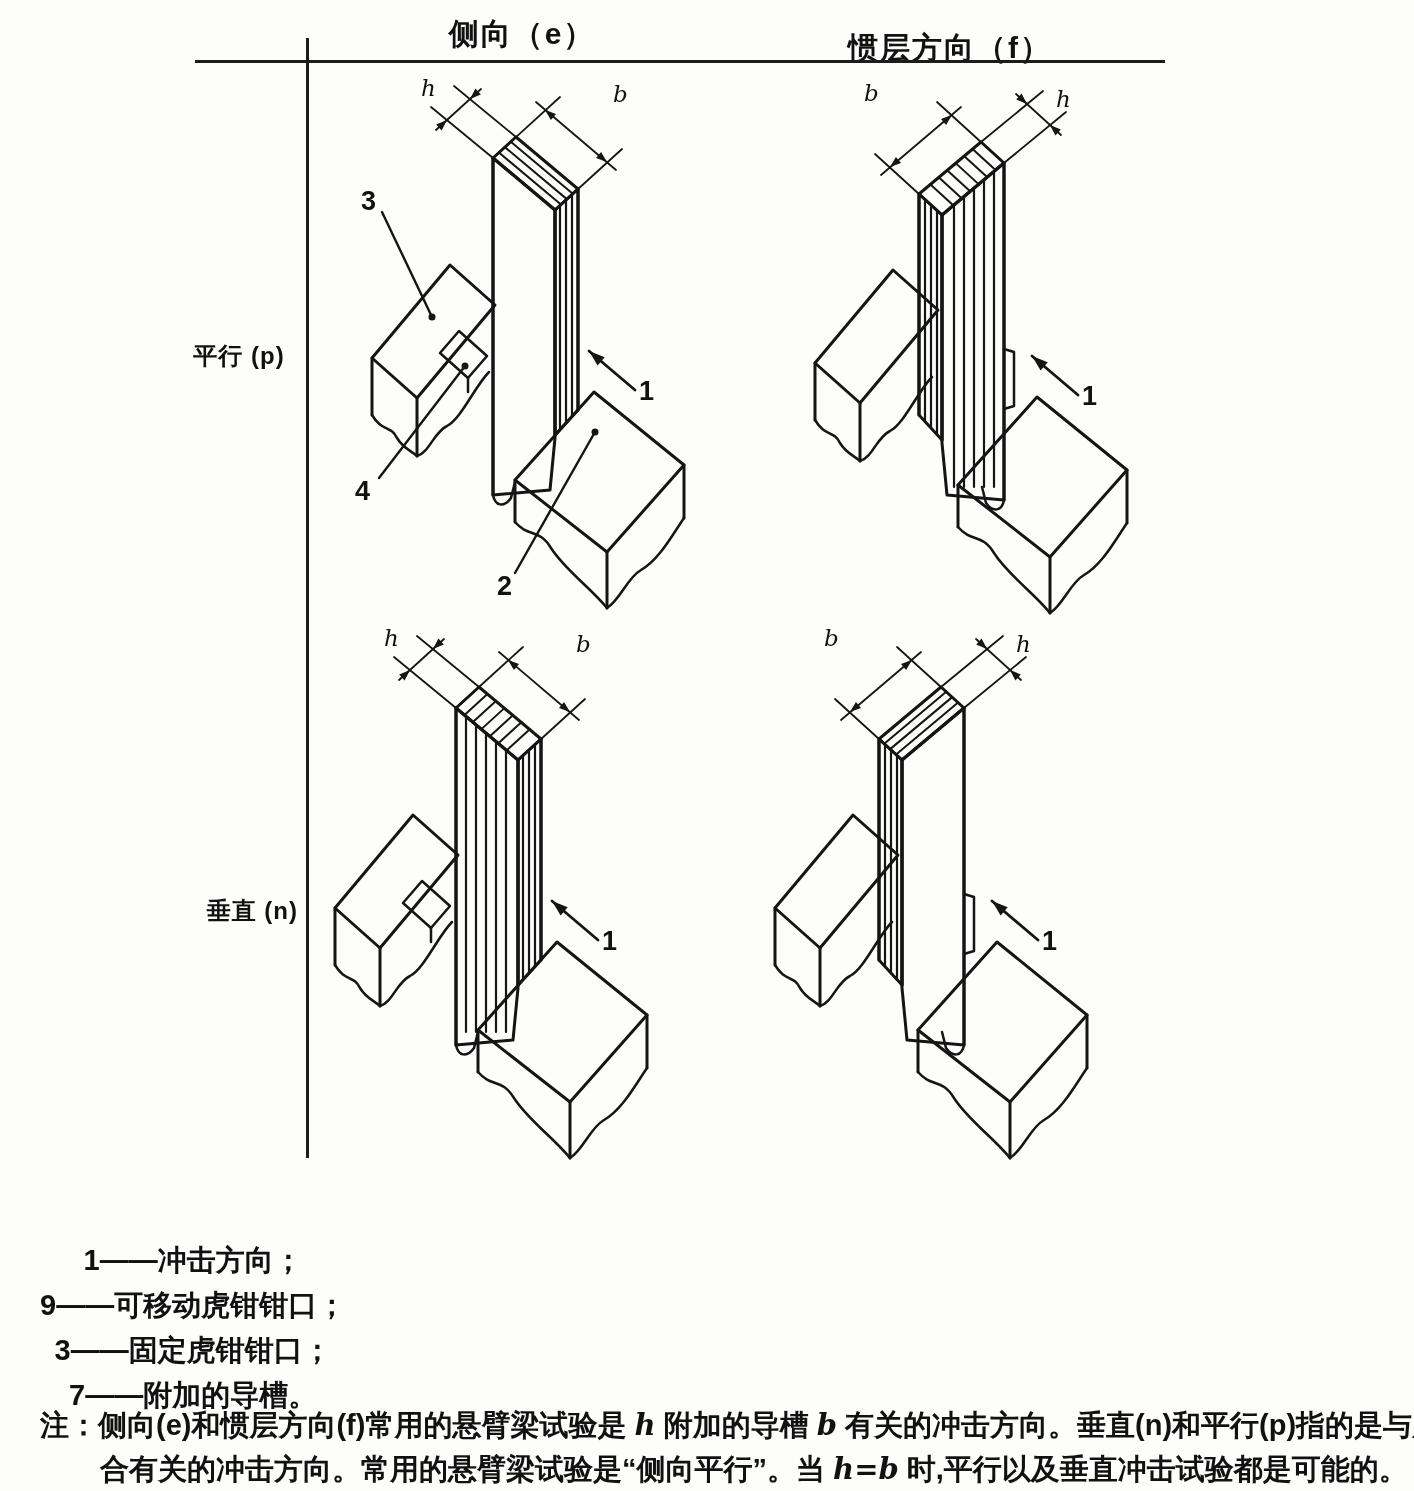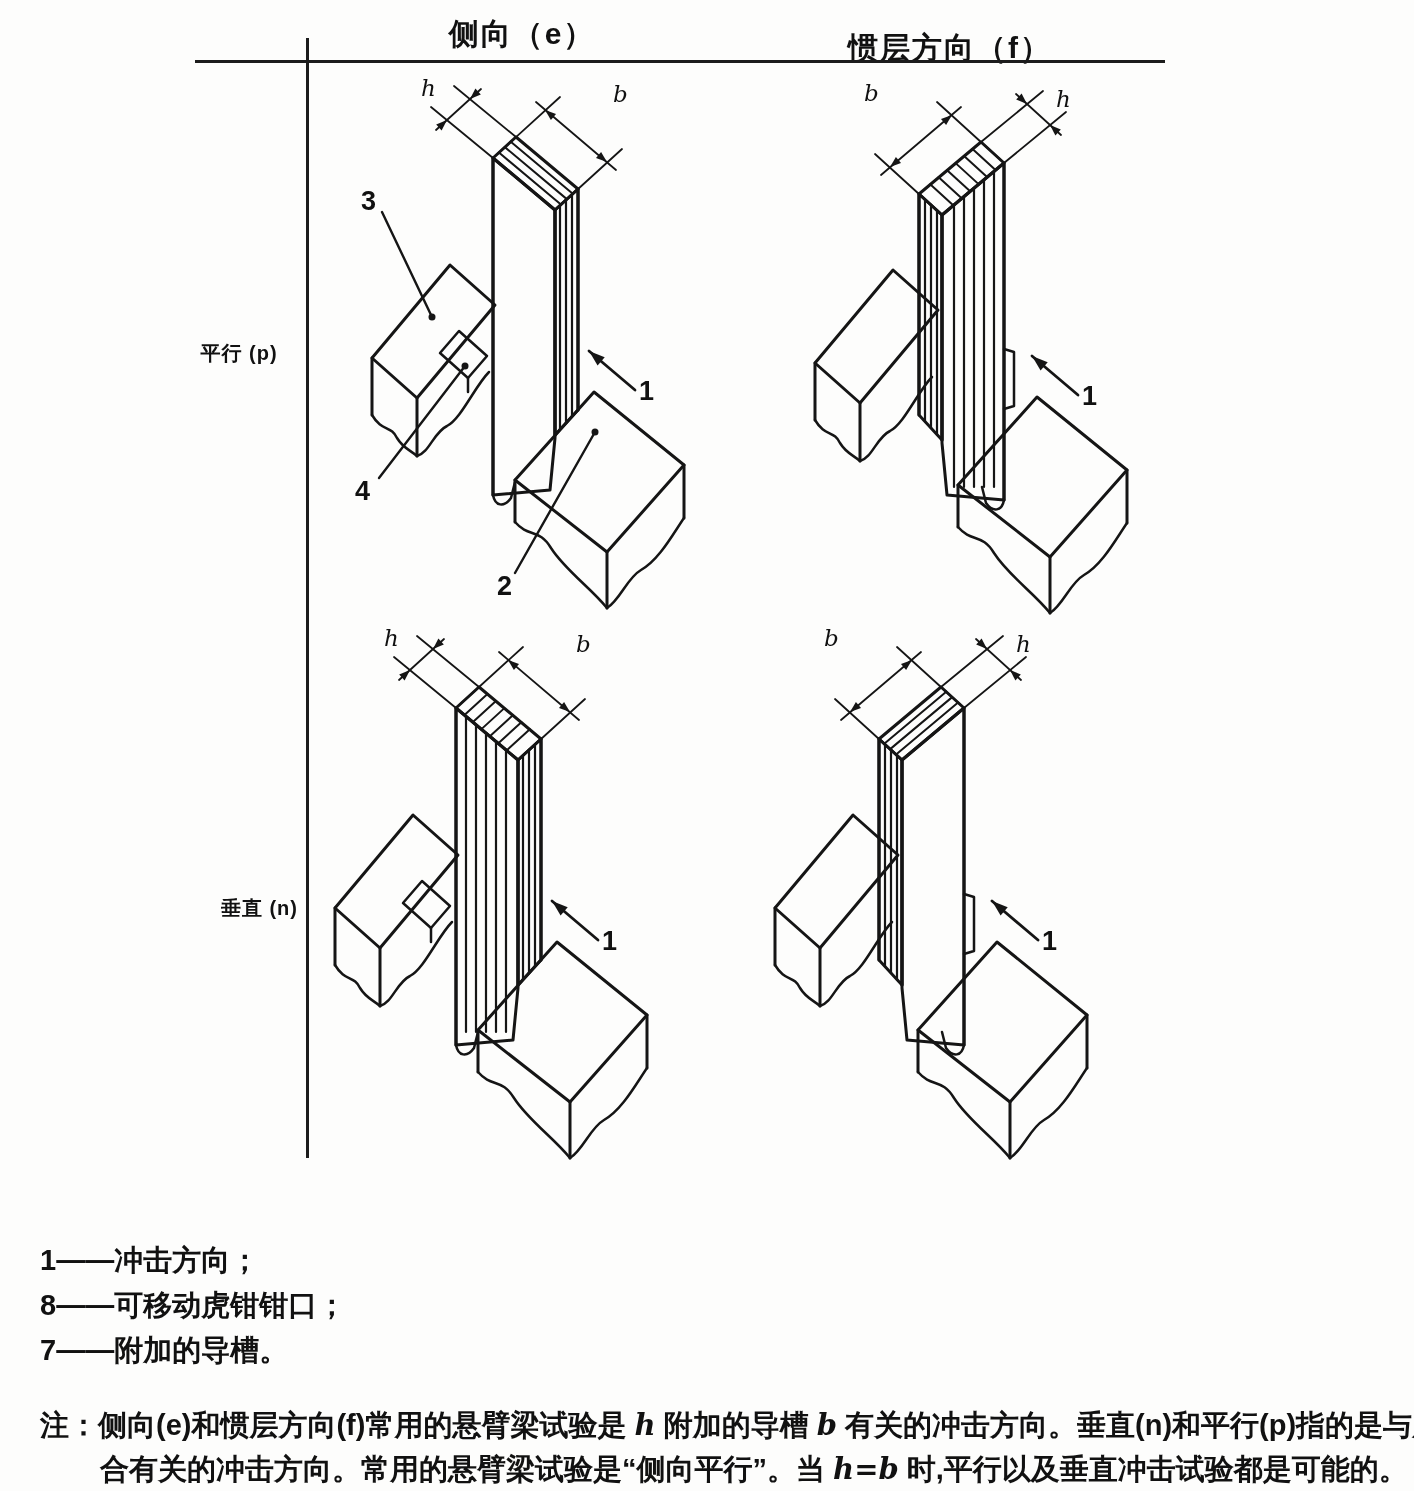--- a/index.html
+++ b/index.html
@@ -1,27 +1,27 @@
 <!DOCTYPE html>
 <html><head>
 <meta charset="utf-8">
 <style>
   html,body{margin:0;padding:0;}
   body{width:1414px;height:1491px;position:relative;background:#fdfdfc;
        font-family:"Liberation Sans","DejaVu Sans",sans-serif;color:#111;}
   .abs{position:absolute;}
   .hdr{font-size:30px;font-weight:bold;text-align:center;letter-spacing:2px;}
-  .rowlab{font-size:20px;font-weight:bold;letter-spacing:1px;}
+  .rowlab{font-size:24px;font-weight:bold;letter-spacing:1px;}
   .rule-h{height:3px;background:#1c1c1c;}
   .rule-v{width:3px;background:#1c1c1c;}
   svg.quad{position:absolute;overflow:visible;}
   svg.quad path, svg.quad line{stroke:#151515;fill:none;stroke-linecap:round;stroke-linejoin:round;}
   .dimtxt{font:italic 23px "DejaVu Serif",serif;fill:#111;}
   .numtxt{font:bold 27px "Liberation Sans","DejaVu Sans",sans-serif;fill:#111;}
-  .legend{font-size:29px;font-weight:bold;line-height:45px;white-space:nowrap;}
+  .legend{font-size:29px;font-weight:bold;line-height:45px;white-space:nowrap;text-align:center;}
   .note{font-size:29px;font-weight:bold;white-space:nowrap;}
   .var{font-family:"DejaVu Serif",serif;font-style:italic;font-weight:bold;}
 </style>
 </head>
 <body>
 
 <div class="abs hdr" style="left:412px;top:14px;width:220px;">侧向（e）</div>
 <div class="abs hdr" style="left:840px;top:28px;width:220px;">惯层方向（f）</div>
 
 <div class="abs rule-h" style="left:195px;top:60px;width:970px;"></div>
@@ -252,21 +252,22 @@
       <path d="M252,281 L298,320" stroke-width="2.8" fill="none"></path>
       <polygon points="252,281 267.7342133090013,287.21968902332304 260.58457078219107,295.5792710546704" fill="#151515" stroke="none"></polygon>
     </g>
   <text class="dimtxt" x="84" y="26">b</text>
   <text class="dimtxt" x="276" y="32">h</text>
   <text class="numtxt" x="302" y="330">1</text>
 </svg>
 
 <div class="abs legend" style="left:40px;top:1238px;">
   <div>1——冲击方向；</div>
-  <div>8——可移动虎钳钳口；</div>
+  <div>9——可移动虎钳钳口；</div>
+  <div>3——固定虎钳钳口；</div>
   <div>7——附加的导槽。</div>
 </div>
 
 <div class="abs note" style="left:40px;top:1406px;">
   <span>注：</span><span>侧向(e)和惯层方向(f)常用的悬臂梁试验是 </span><span class="var">h</span><span> 附加的导槽 </span><span class="var">b</span><span> 有关的冲击方向。垂直(n)和平行(p)指的是与层</span>
 </div>
 <div class="abs note" style="left:100px;top:1450px;">
   <span>合有关的冲击方向。常用的悬臂梁试验是“侧向平行”。当 </span><span class="var">h=b</span><span> 时,平行以及垂直冲击试验都是可能的。</span>
 </div>
 

